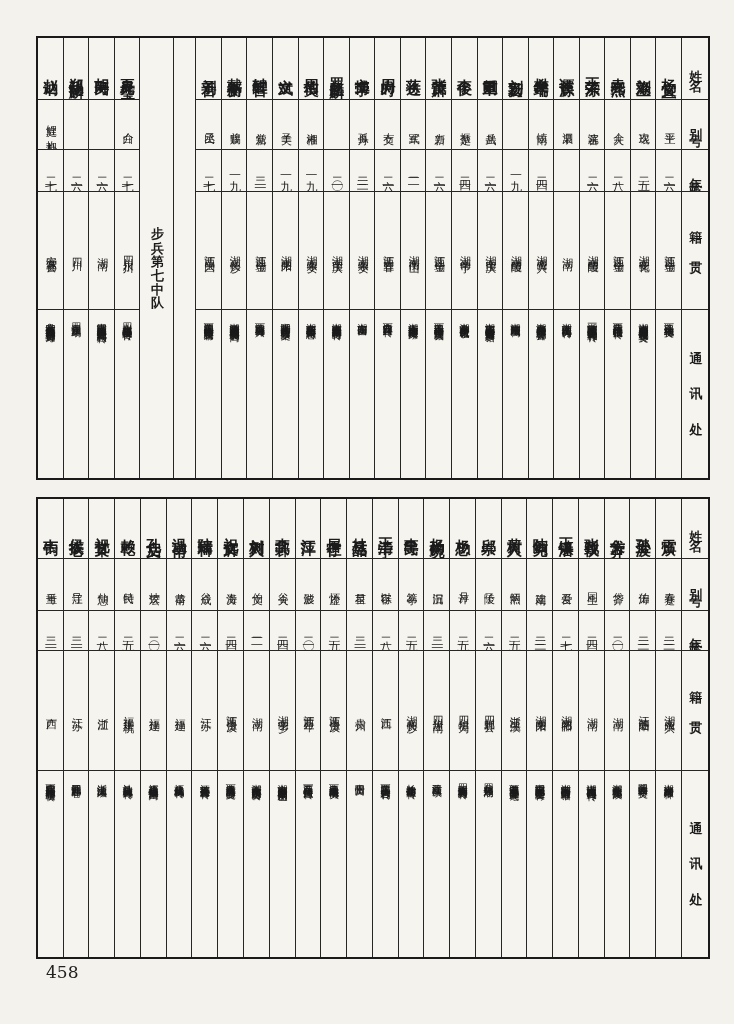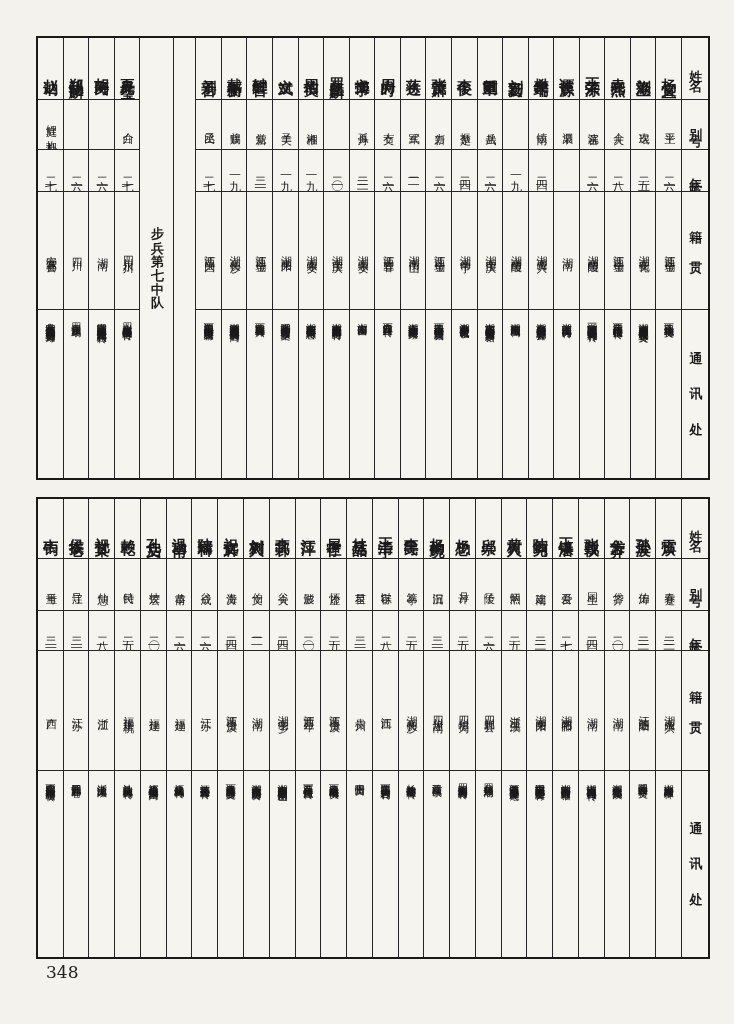--- a/index.html
+++ b/index.html
@@ -911,14 +911,14 @@
           <div class="vtext">二二</div>
         </div>
         <div class="cell r-native">
           <div class="vtext">广西</div>
         </div>
         <div class="cell r-addr">
           <div class="vtext">广西宾阳黎塘圩开智高小学校转</div>
         </div>
       </div>
     </div>
-  <div class="pagenum">348</div>
+  <div class="pagenum">458</div>
 </div>
 
 </body></html>

